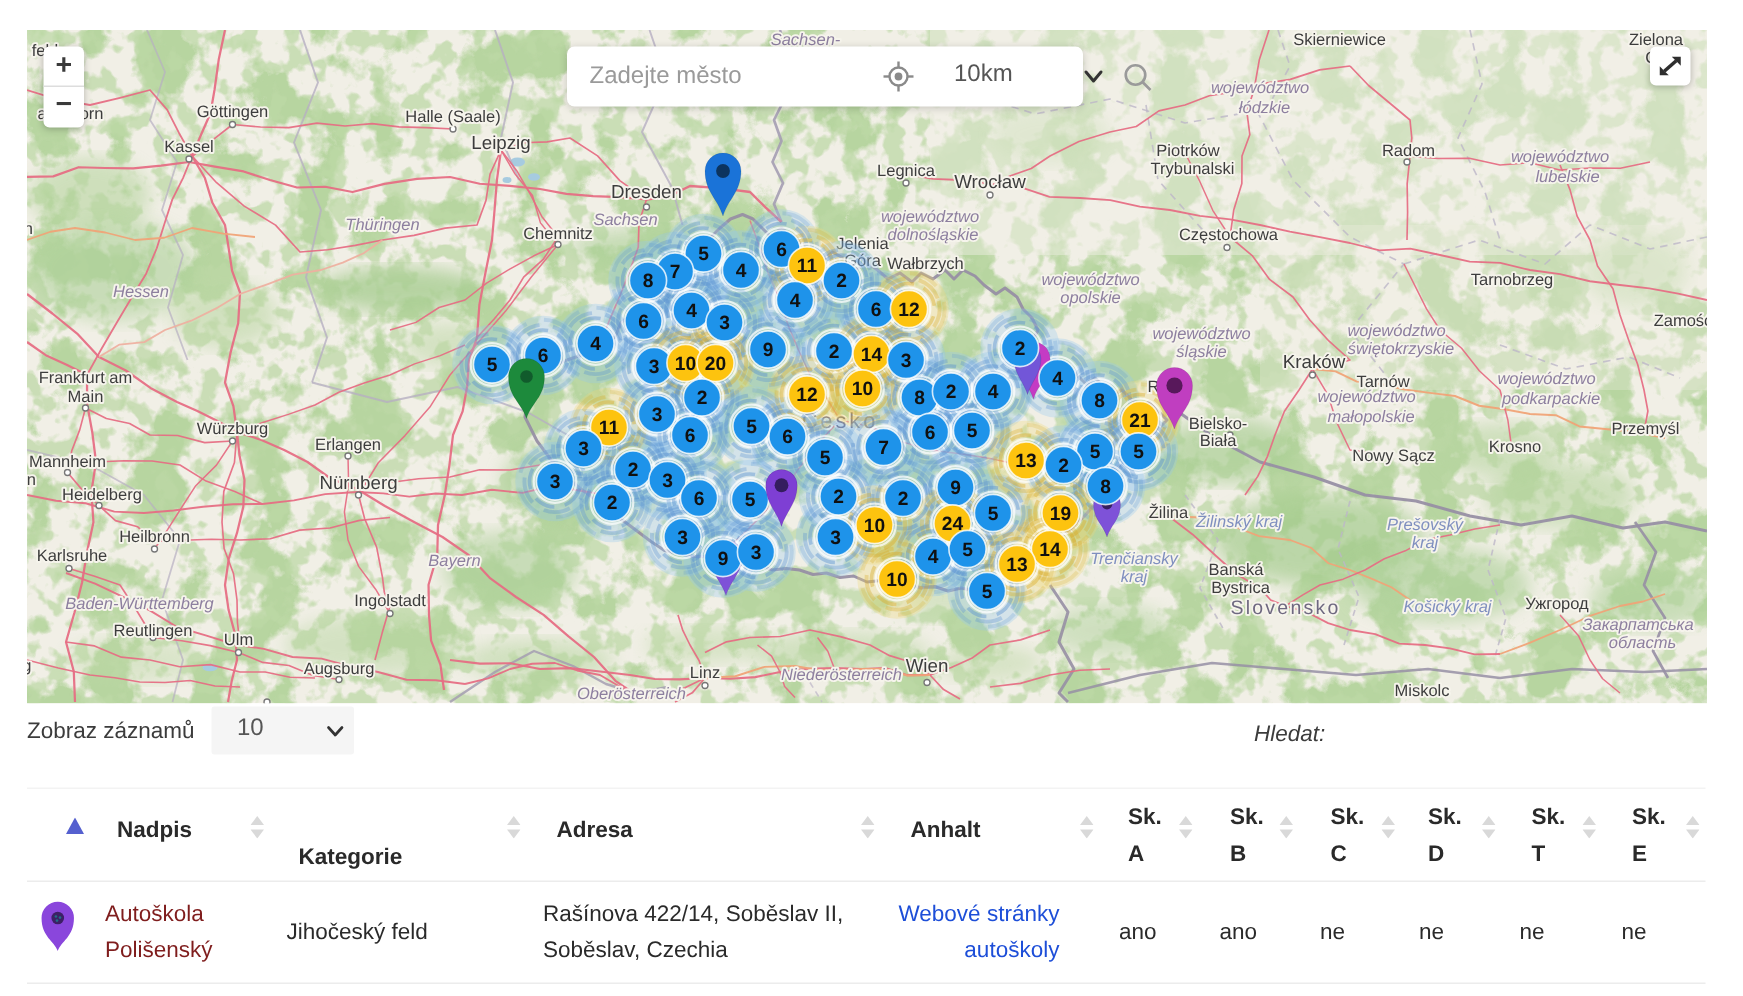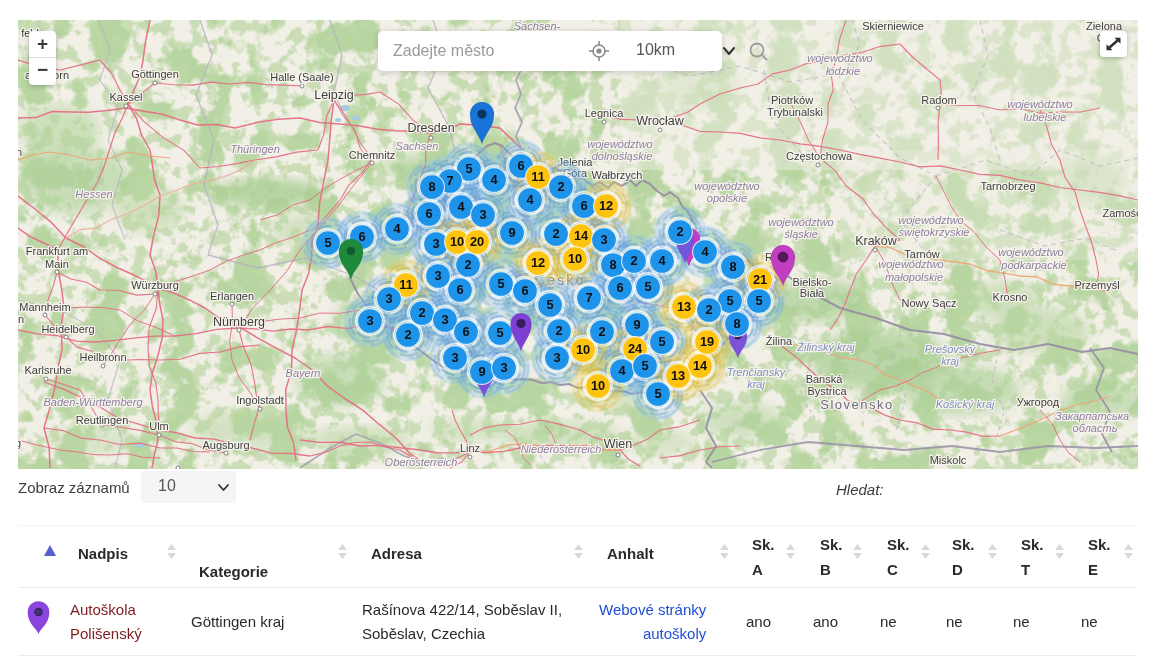--- a/index.html
+++ b/index.html
@@ -1039,21 +1039,21 @@
 <div class="abs hline" style="top:587px;"></div>
 <div class="abs hline" style="top:655px;"></div>
 <svg class="abs" style="left:27px;top:600px;" width="23" height="35" viewBox="0 0 23 35">
 <path d="M11.5 34 C9.3 27.5 0.7 24.5 0.7 12 A 10.8 10.8 0 1 1 22.3 12 C22.3 24.5 13.7 27.5 11.5 34 Z" fill="#8a46dc"></path>
 <circle cx="11.5" cy="12" r="4.2" fill="#3d1f66"></circle>
     <circle cx="10.3" cy="11" r="0.9" fill="#1f6f86"></circle>
 <circle cx="13" cy="11.7" r="0.9" fill="#1f6f86"></circle>
     <circle cx="11" cy="13.7" r="0.9" fill="#1f6f86"></circle>
   </svg>
 <div class="abs cell" style="left:70px;top:598px;color:#7f1d1d;">Autoškola<br>Polišenský</div>
-<div class="abs cell" style="left:191px;top:610px;color:#2a2a2a;">Göttingen kraj</div>
+<div class="abs cell" style="left:191px;top:610px;color:#2a2a2a;">Jihočeský feld</div>
 <div class="abs cell" style="left:362px;top:598px;color:#2a2a2a;">Rašínova 422/14, Soběslav II,<br>Soběslav, Czechia</div>
 <div class="abs cell" style="left:599px;top:598px;color:#1d4ed8;text-align:right;">Webové stránky<br>autoškoly</div>
 <div class="abs cell" style="left:746px;top:610px;color:#2a2a2a;">ano</div>
 <div class="abs cell" style="left:813px;top:610px;color:#2a2a2a;">ano</div>
 <div class="abs cell" style="left:880px;top:610px;color:#2a2a2a;">ne</div>
 <div class="abs cell" style="left:946px;top:610px;color:#2a2a2a;">ne</div>
 <div class="abs cell" style="left:1013px;top:610px;color:#2a2a2a;">ne</div>
 <div class="abs cell" style="left:1081px;top:610px;color:#2a2a2a;">ne</div>
 
 </body></html>

